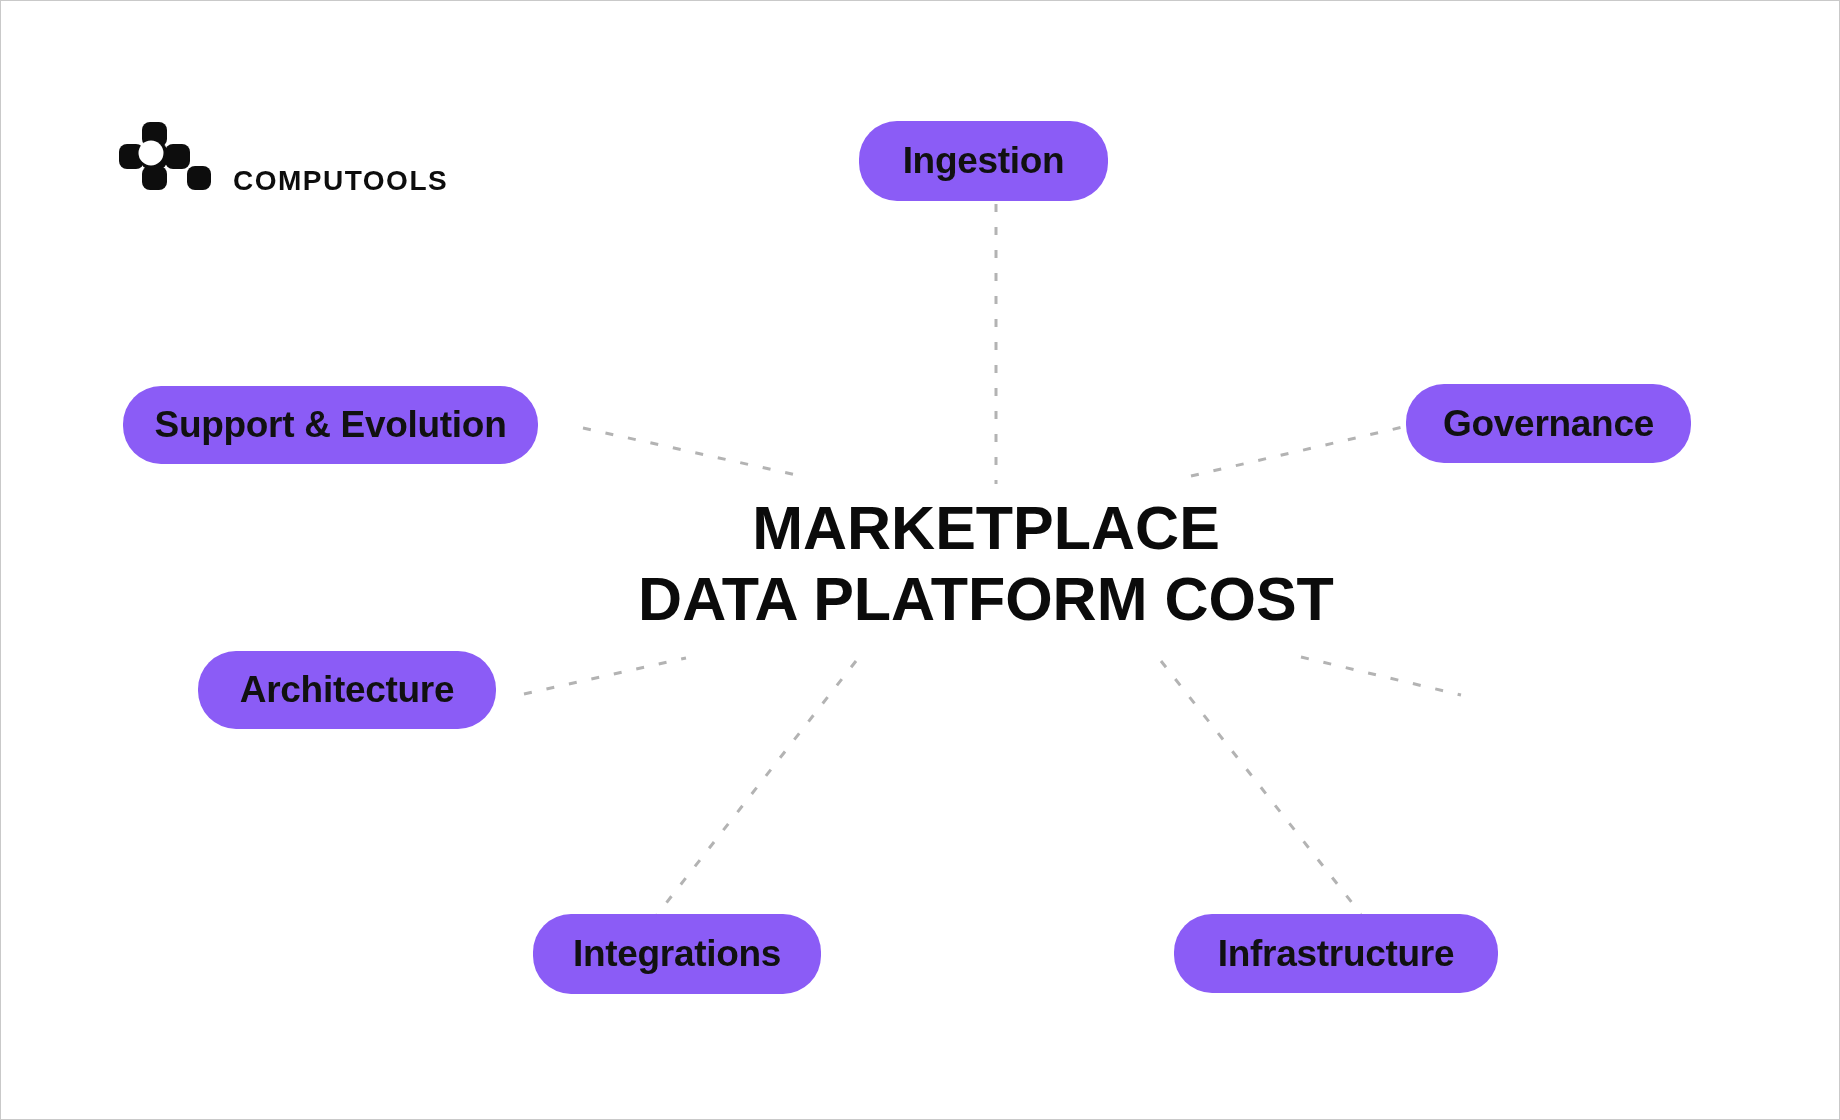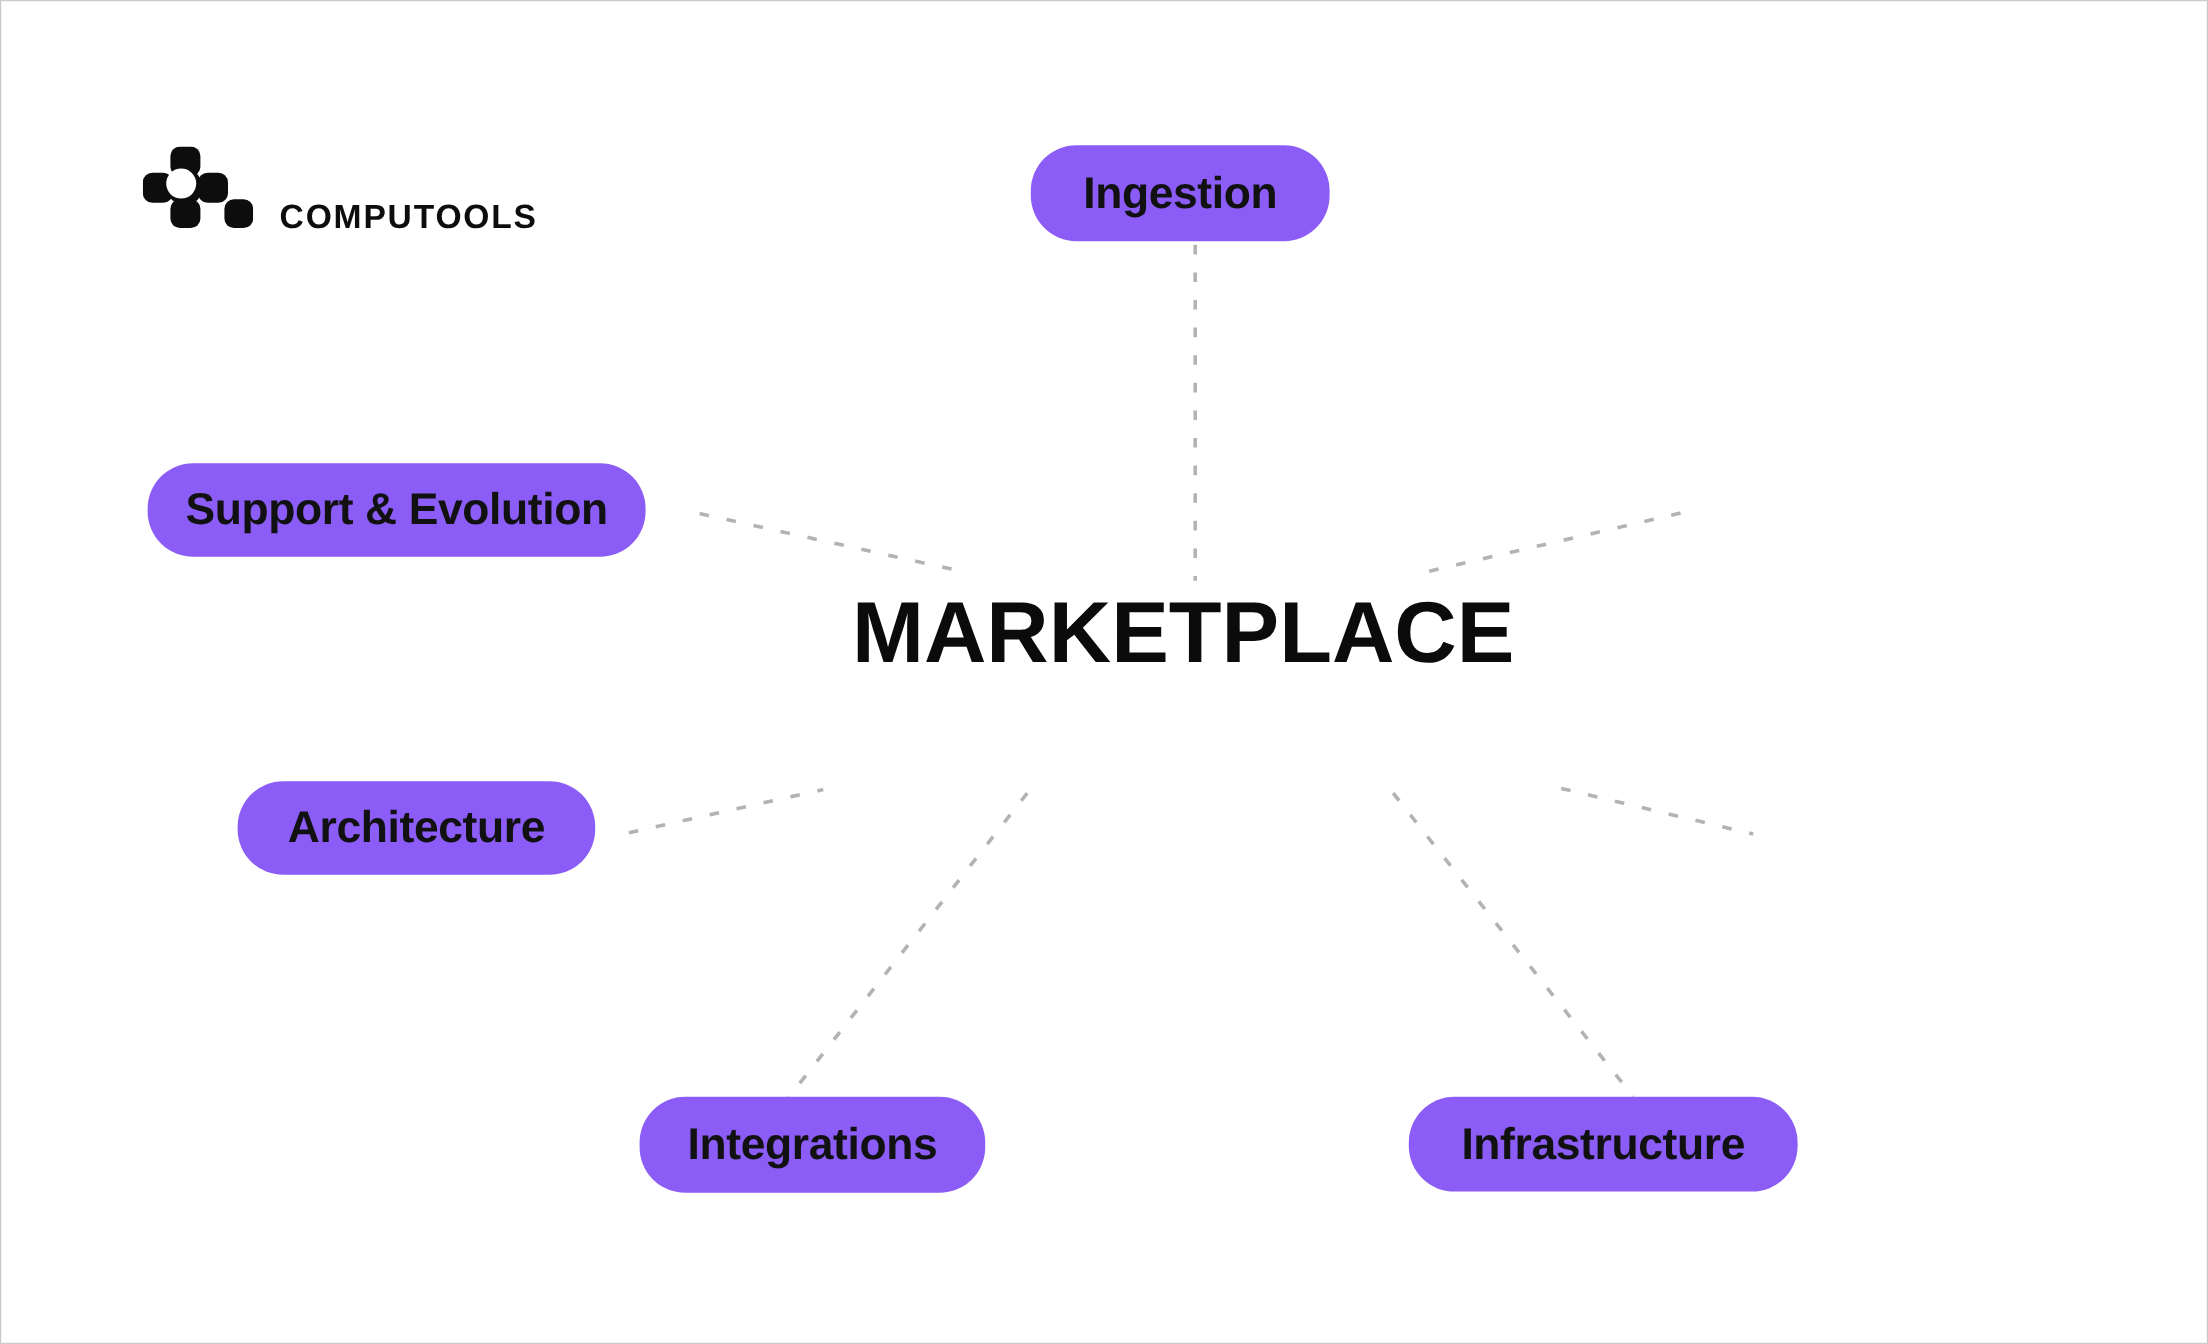--- a/index.html
+++ b/index.html
@@ -57,21 +57,21 @@
     fill: none;
   }
 
   
   .center-title {
     position: absolute;
     left: 985px;
     top: 492px;
     transform: translateX(-50%);
     text-align: center;
-    font-size: 72px;
+    font-size: 61px;
     line-height: 71px;
     font-weight: 700;
     color: #0b0b0b;
     white-space: nowrap;
   }
 
   
   .pill {
     position: absolute;
     background: #8b5cf6;
@@ -118,27 +118,31 @@
         <rect x="23" y="44" width="25" height="24" rx="8"></rect>
         <rect x="68" y="44" width="24" height="24" rx="8"></rect>
       </g>
       <circle cx="32" cy="31" r="12.5" fill="#ffffff"></circle>
     </svg>
     <div class="logo-word">COMPUTOOLS</div>
   </div>
 
   <div class="center-title">
     <div>MARKETPLACE</div>
+    <div>DATA PLATFORM COST</div>
   </div>
 
   <div class="pill pill-ingestion">
     <span>Ingestion</span>
   </div>
   <div class="pill pill-support">
     <span>Support &amp; Evolution</span>
+  </div>
+  <div class="pill pill-governance">
+    <span>Governance</span>
   </div>
   <div class="pill pill-architecture">
     <span>Architecture</span>
   </div>
   <div class="pill pill-integrations">
     <span>Integrations</span>
   </div>
   <div class="pill pill-infrastructure">
     <span>Infrastructure</span>
   </div>

